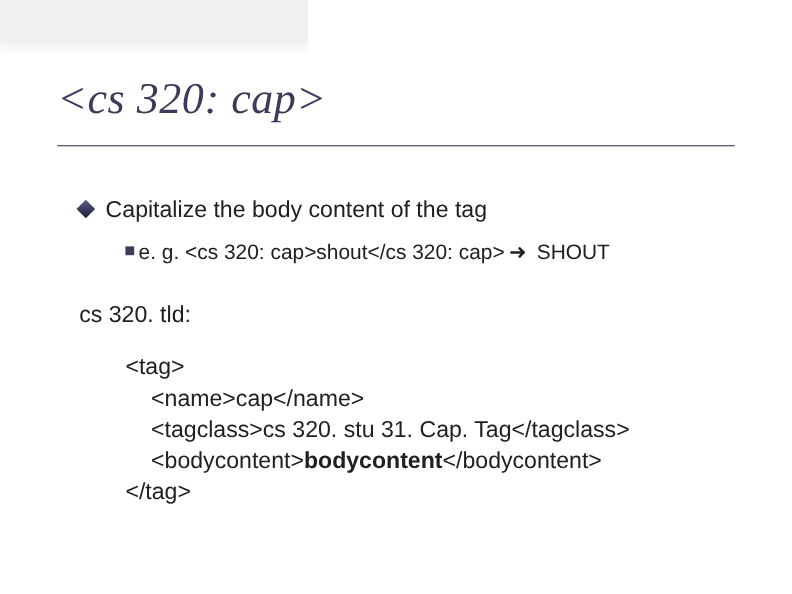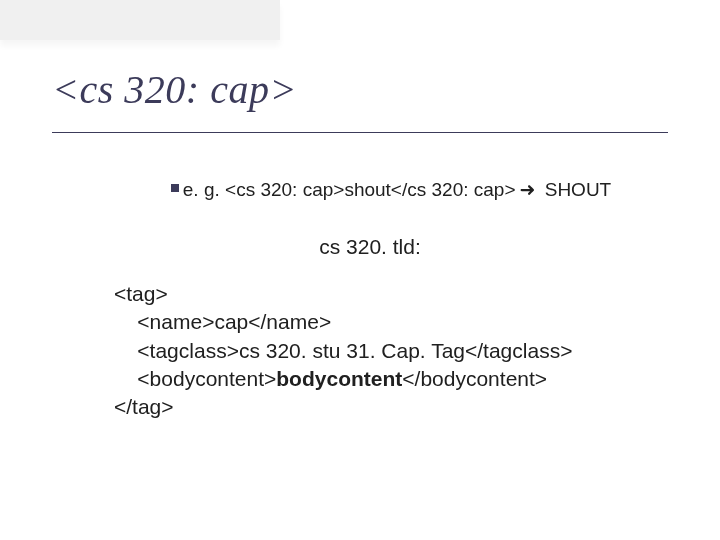--- a/index.html
+++ b/index.html
@@ -67,37 +67,35 @@
     background: linear-gradient(135deg, #5a5a88 0%, #1f1f3a 100%);
     flex: 0 0 auto;
   }
   .sub {
     margin-left: 42px;
     font-size: 19px;
     display: flex;
     align-items: flex-start;
     gap: 4px;
     margin-bottom: 28px;
-    justify-content: center;
   }
   .square {
     width: 8px;
     height: 8px;
     margin-top: 8px;
     background: #3c3b5a;
     flex: 0 0 auto;
   }
   .arrow {
     display: inline-block;
     padding: 0 4px;
   }
   .tld-label {
     font-size: 21px;
     margin-bottom: 18px;
-    text-align: center;
   }
   .code {
     margin-left: 42px;
     font-size: 21px;
     line-height: 1.35;
     white-space: pre;
   }
   .code .bold {
     font-weight: bold;
   }
@@ -106,20 +104,24 @@
 <body>
 
 <div class="slide">
   <div class="shadow-strip"></div>
 
   <div class="title">&lt;cs 320: cap&gt;</div>
   <div class="rule"></div>
 
   <div class="content">
 
+    <div class="bullet-row">
+      <span class="diamond"></span>
+      <span>Capitalize the body content of the tag</span>
+    </div>
 
     <div class="sub">
       <span class="square"></span>
       <span>
         <span>e. g. </span><span>&lt;cs 320: cap&gt;shout&lt;/cs 320: cap&gt;</span><span class="arrow">➜</span><span> SHOUT</span>
       </span>
     </div>
 
     <div class="tld-label">cs 320. tld:</div>
 

